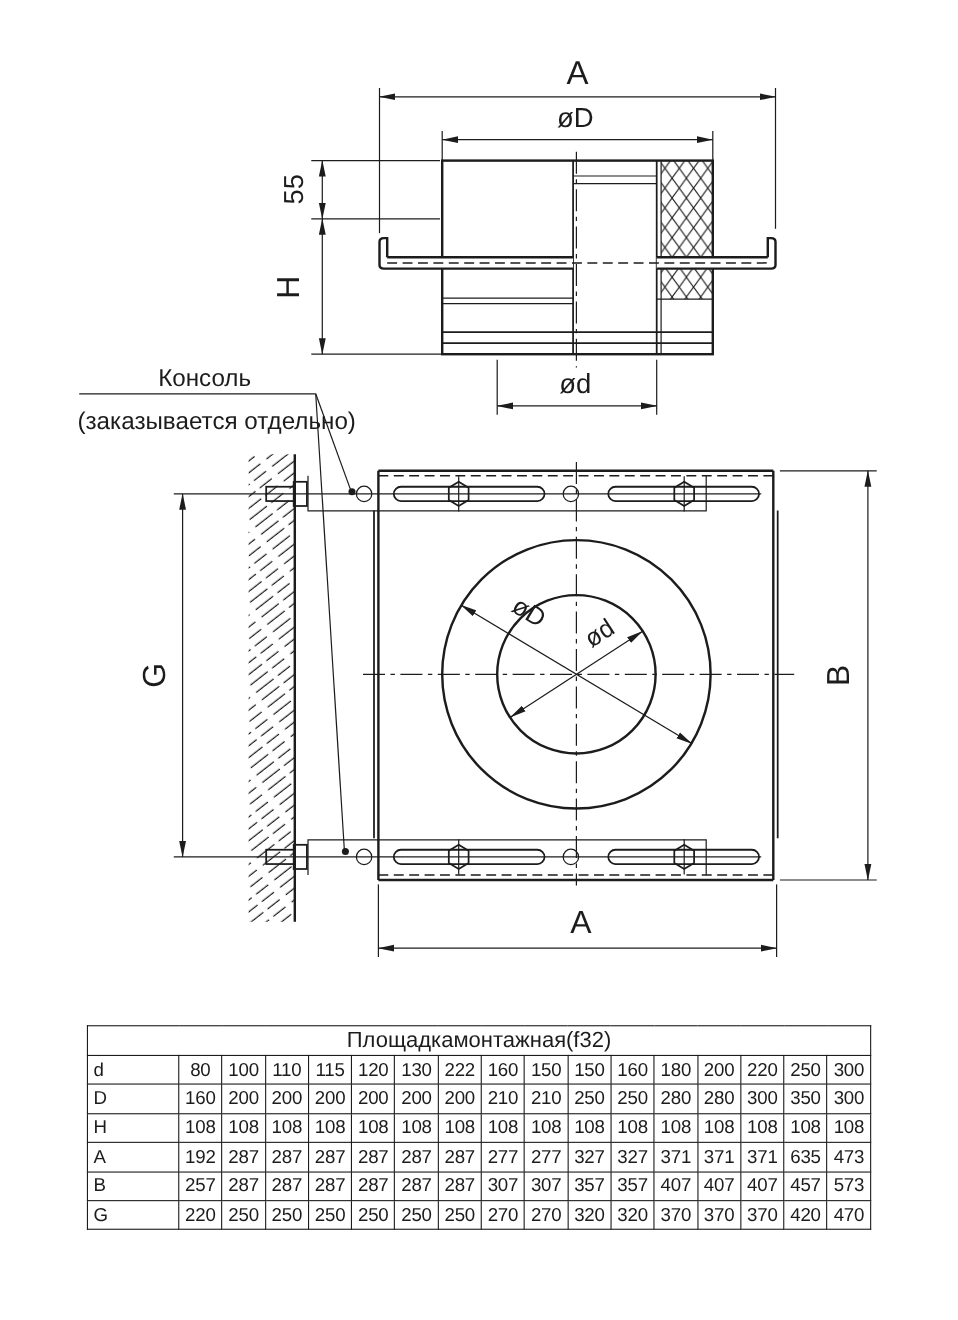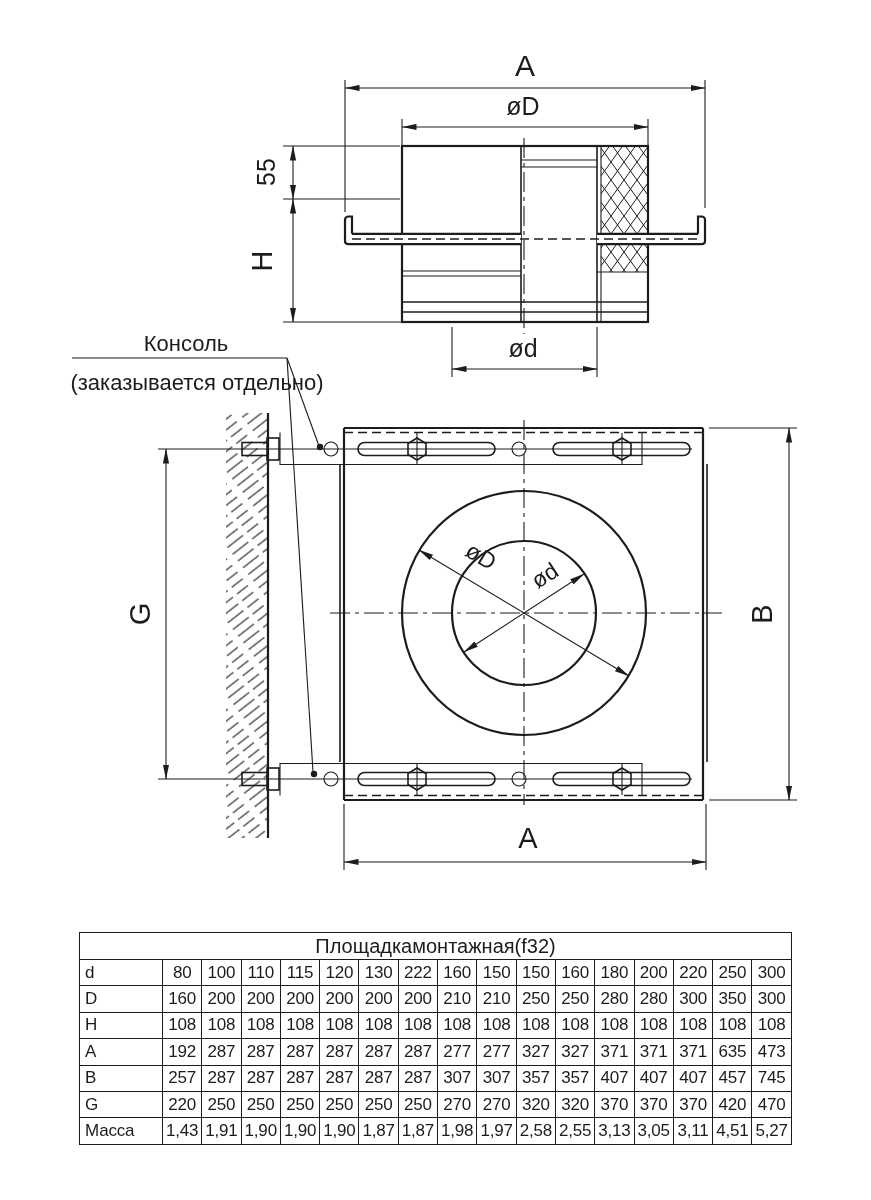--- a/index.html
+++ b/index.html
@@ -289,57 +289,38 @@
             <td>287</td>
             <td>287</td>
             <td>307</td>
             <td>307</td>
             <td>357</td>
             <td>357</td>
             <td>407</td>
             <td>407</td>
             <td>407</td>
             <td>457</td>
-            <td>745</td>
+            <td>573</td>
           </tr>
           <tr>
             <td class="lbl">G</td>
             <td>220</td>
             <td>250</td>
             <td>250</td>
             <td>250</td>
             <td>250</td>
             <td>250</td>
             <td>250</td>
             <td>270</td>
             <td>270</td>
             <td>320</td>
             <td>320</td>
             <td>370</td>
             <td>370</td>
             <td>370</td>
             <td>420</td>
             <td>470</td>
           </tr>
-          <tr>
-            <td class="lbl">Масса</td>
-            <td>1,43</td>
-            <td>1,91</td>
-            <td>1,90</td>
-            <td>1,90</td>
-            <td>1,90</td>
-            <td>1,87</td>
-            <td>1,87</td>
-            <td>1,98</td>
-            <td>1,97</td>
-            <td>2,58</td>
-            <td>2,55</td>
-            <td>3,13</td>
-            <td>3,05</td>
-            <td>3,11</td>
-            <td>4,51</td>
-            <td>5,27</td>
-          </tr>
         </tbody>
   </table>
 </div>
 
 </div>
 
 </body></html>

